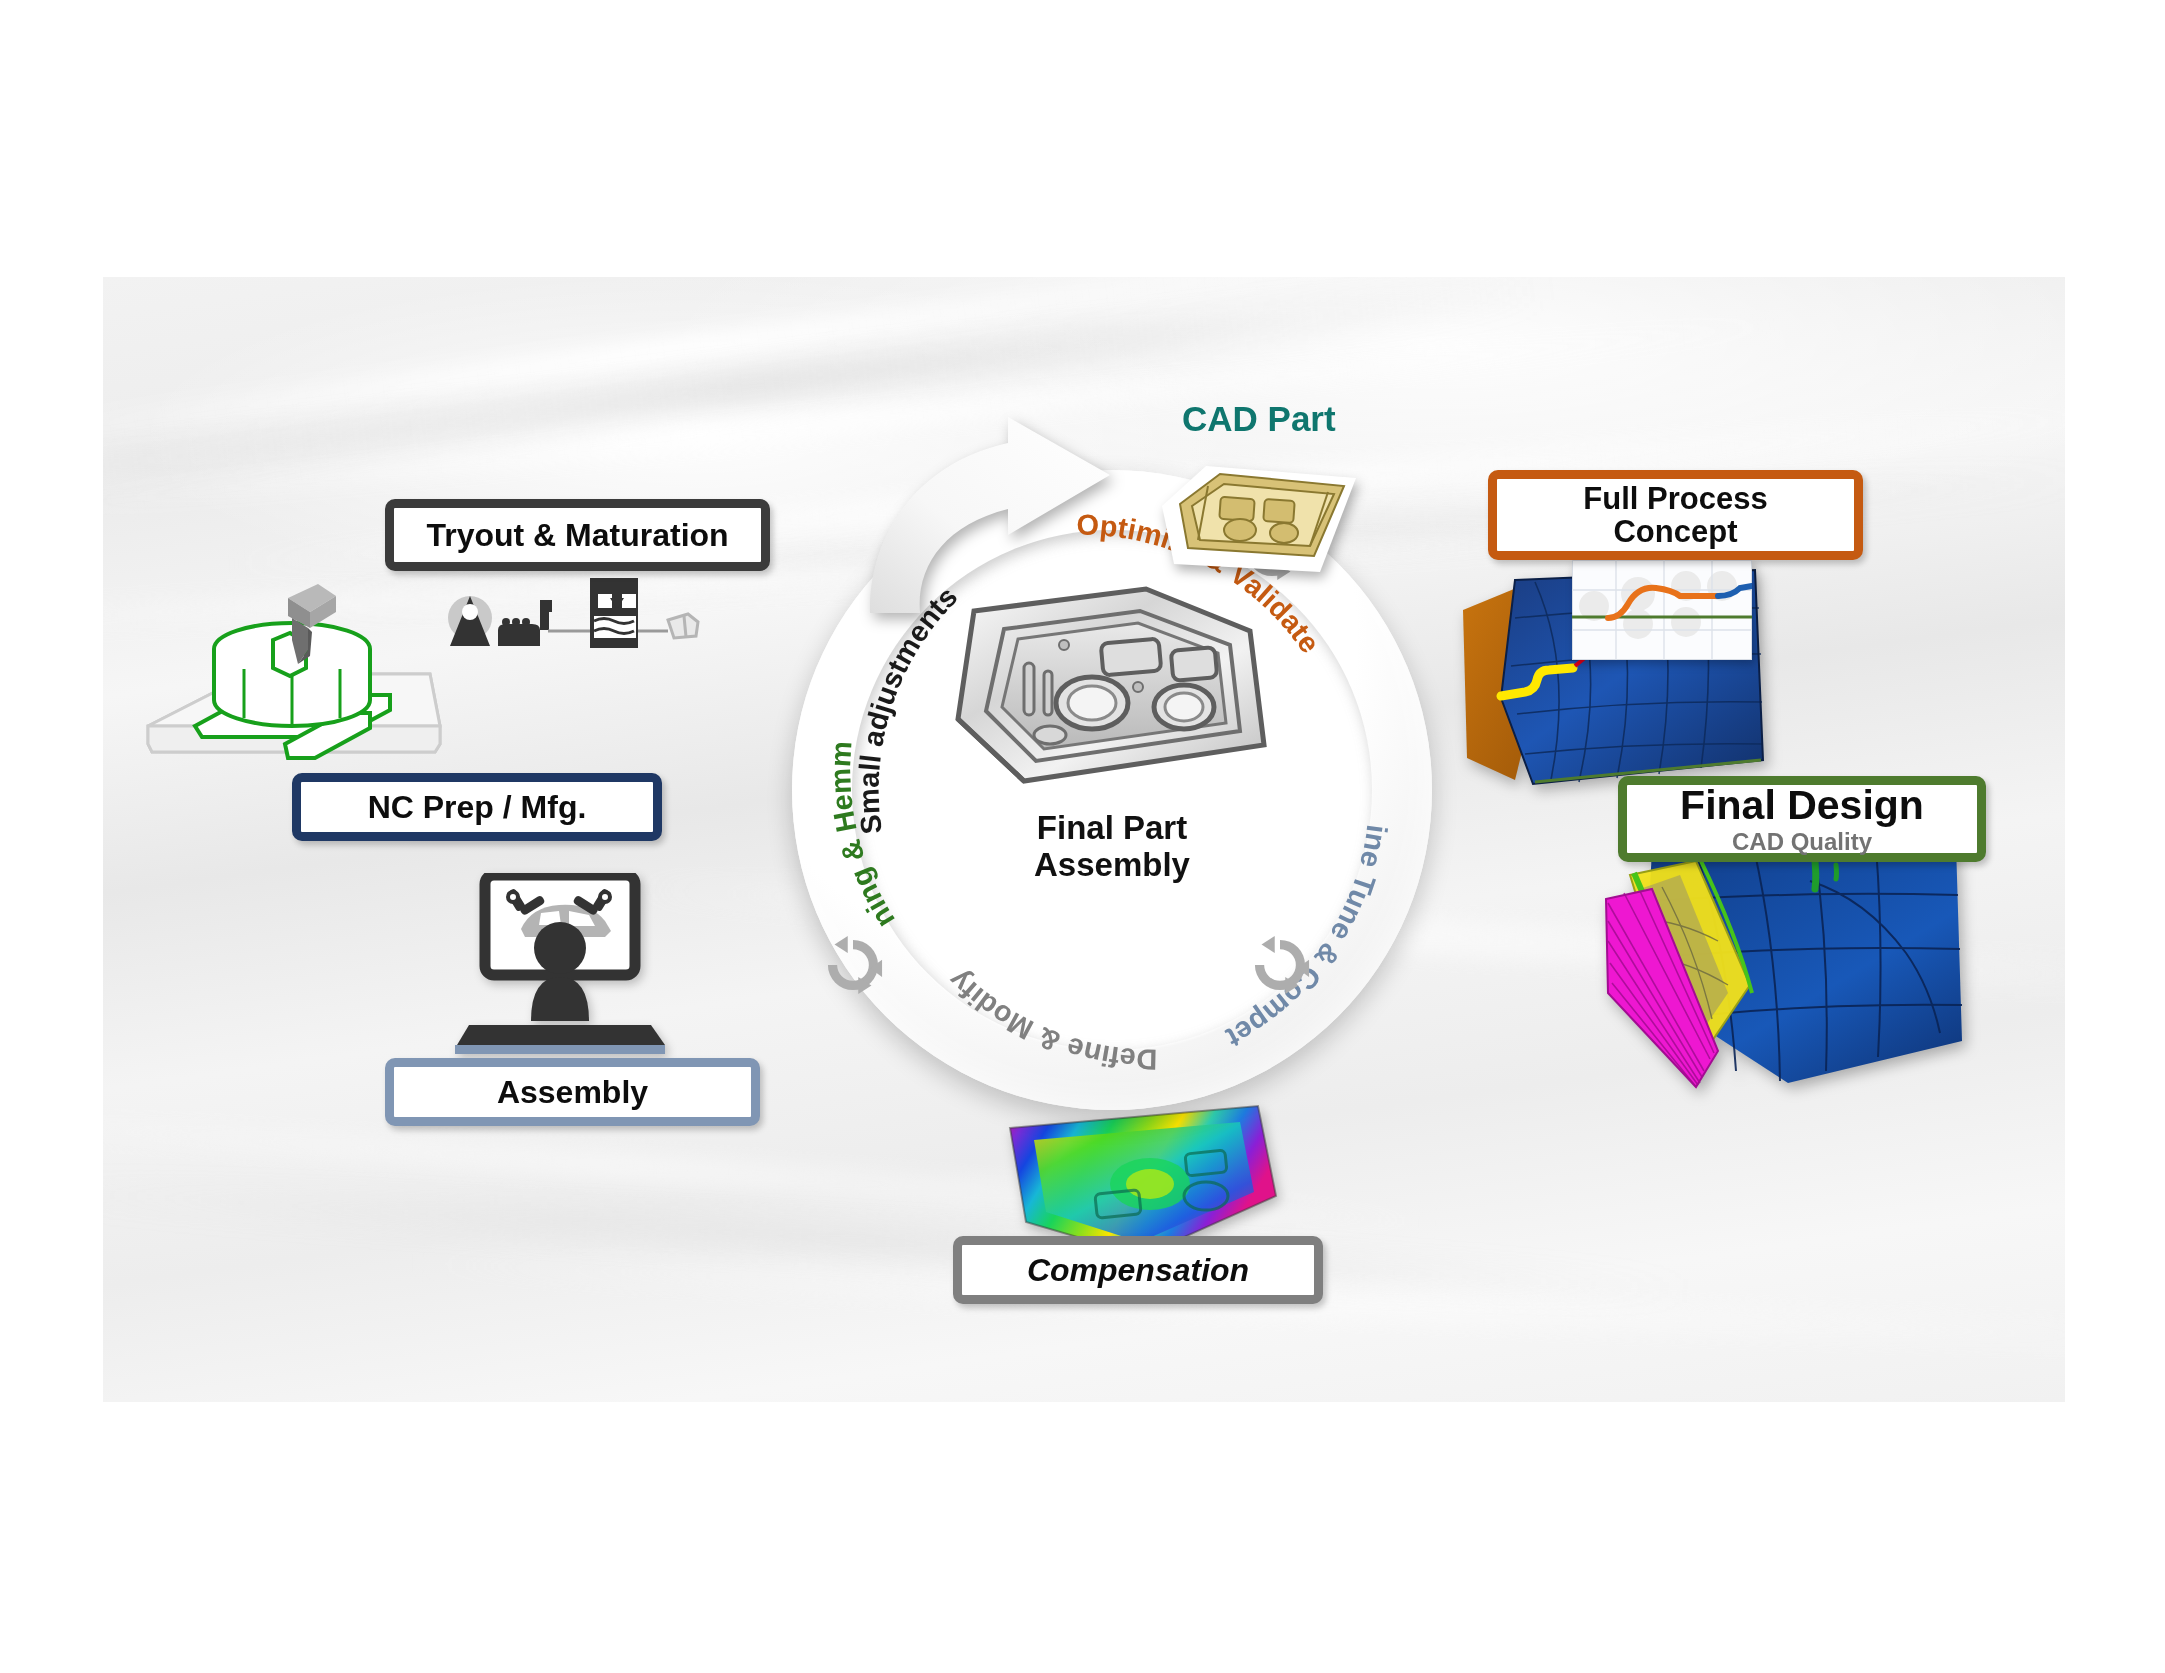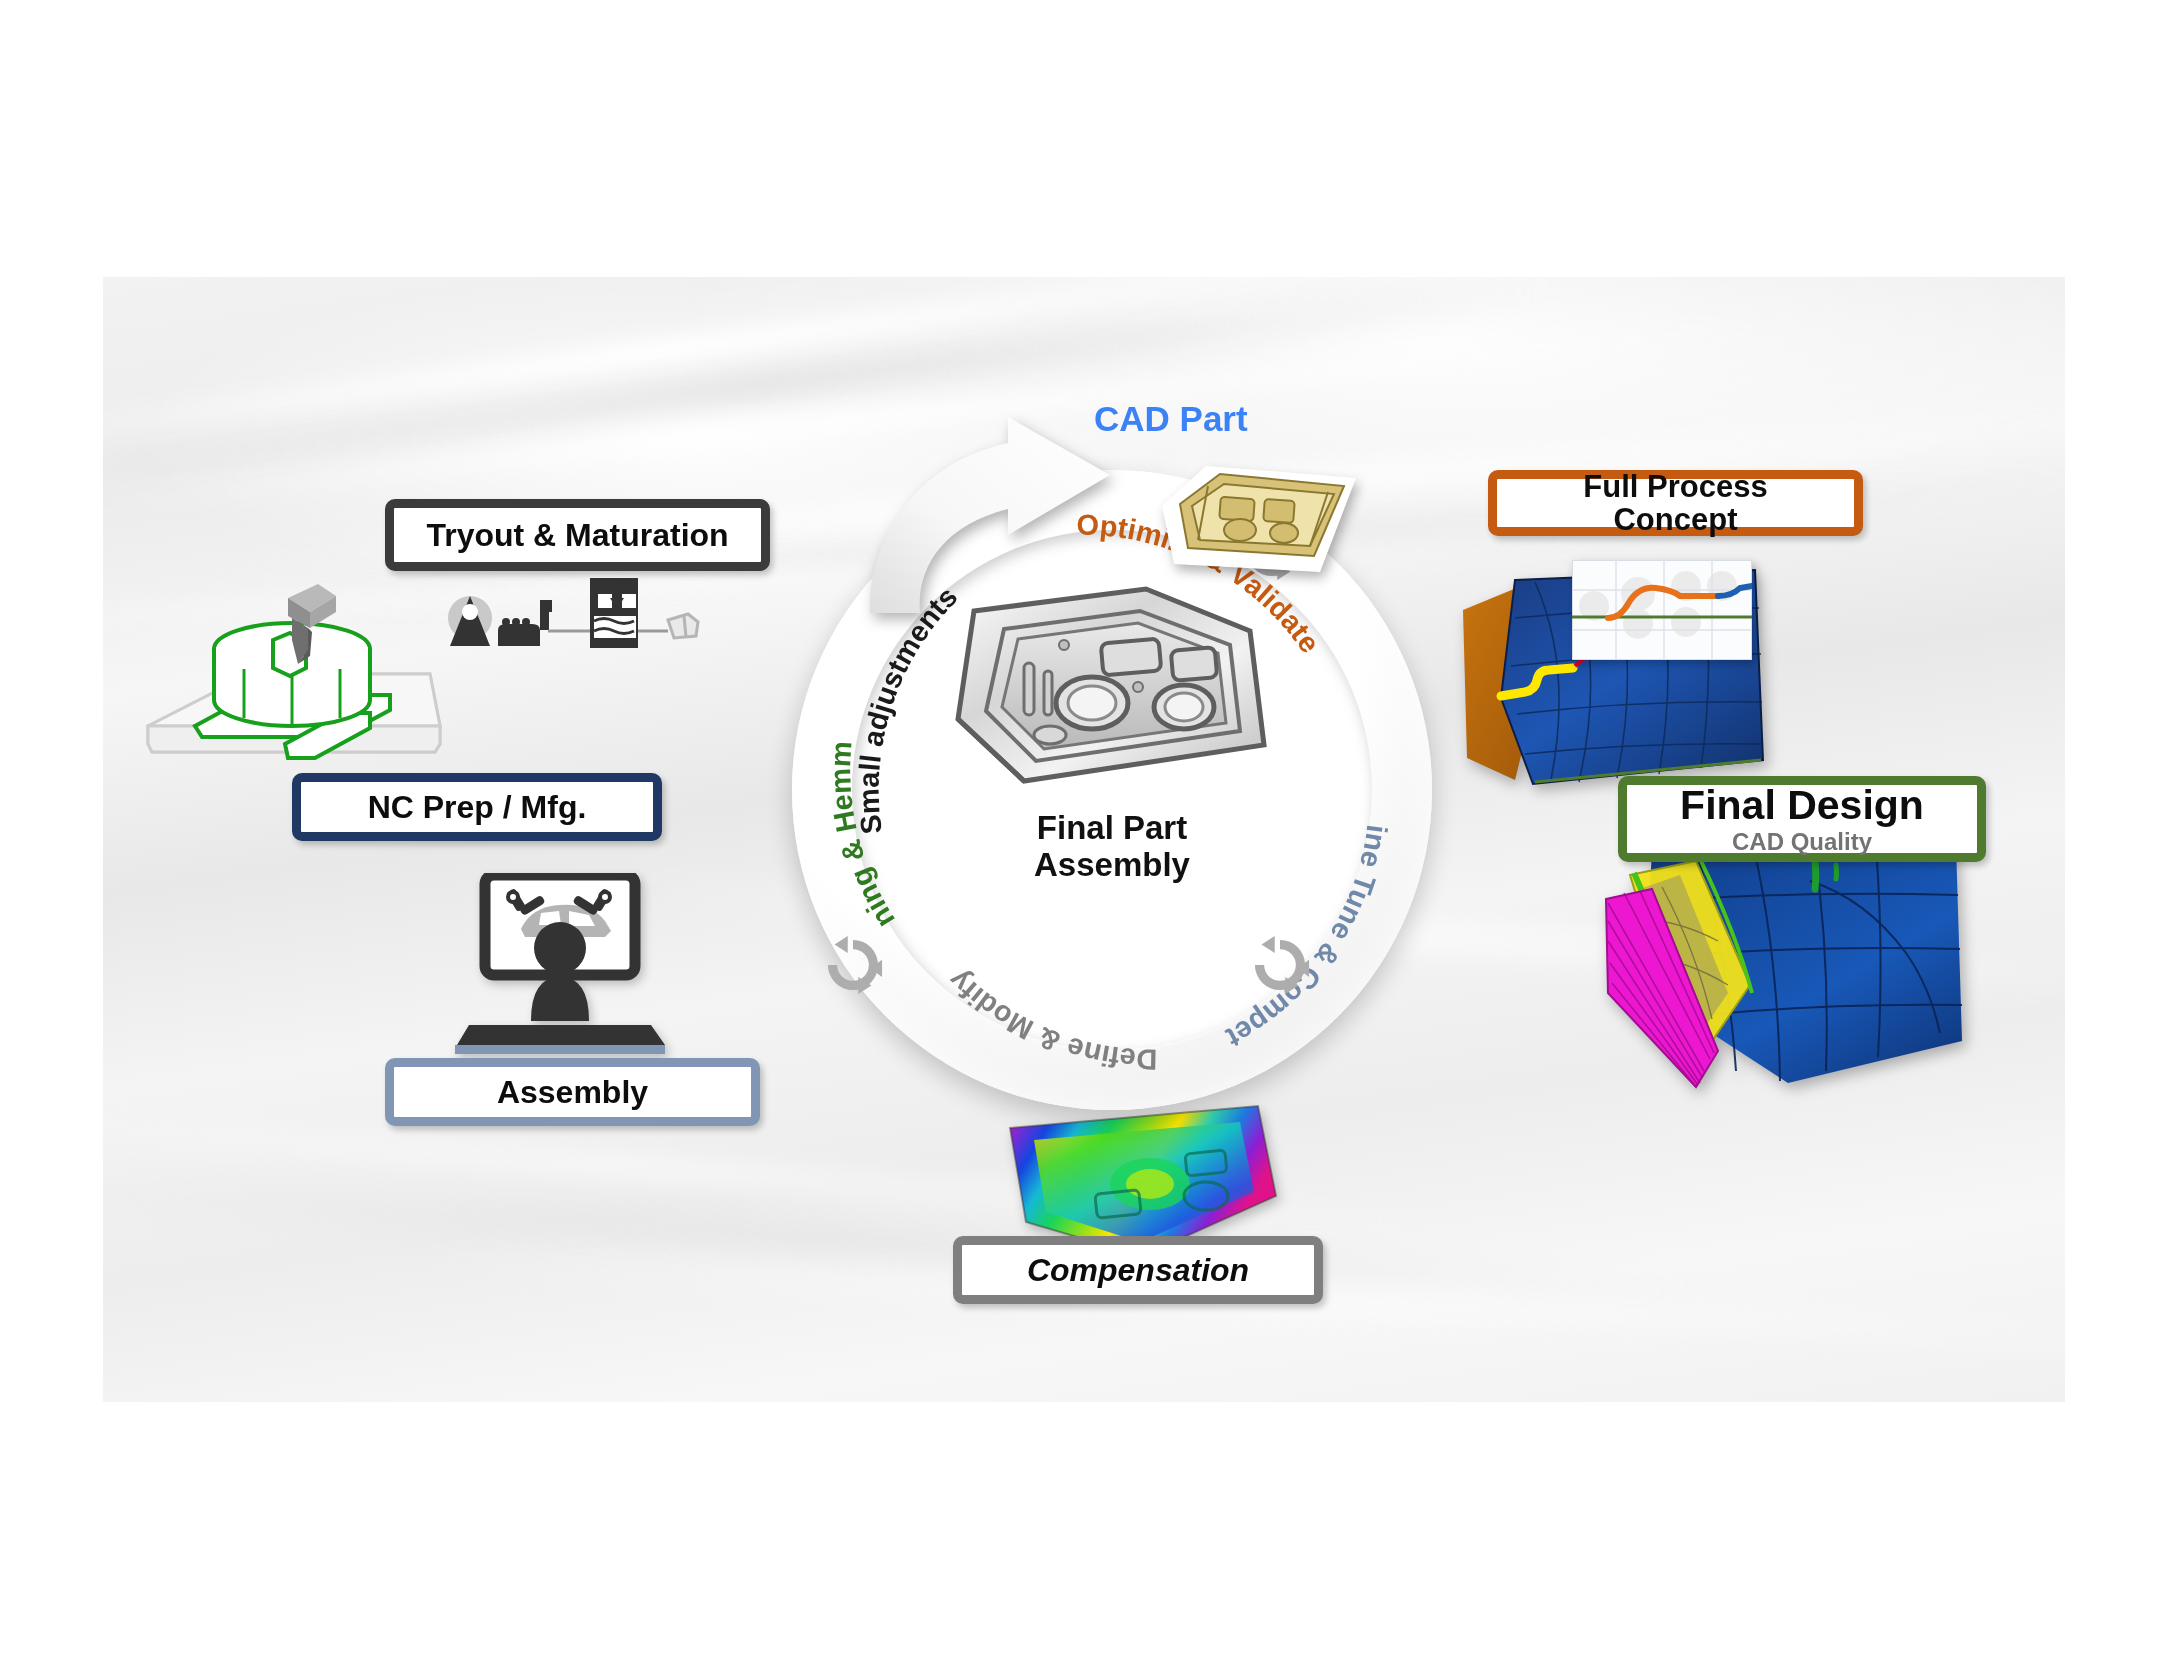--- a/index.html
+++ b/index.html
@@ -87,21 +87,21 @@
 
   #box-ncprep   { left: 292px;  top: 773px;  width: 370px; height: 68px;  border-width: 9px;  border-color: #1f3864; }
   #box-ncprep   .lb-main { font-size: 32px; text-align: right; }
 
   #box-assembly { left: 385px;  top: 1058px; width: 375px; height: 68px;  border-width: 9px;  border-color: #8096b4; }
   #box-assembly .lb-main { font-size: 32px; }
 
   #box-comp     { left: 953px;  top: 1236px; width: 370px; height: 68px;  border-width: 9px;  border-color: #7f7f7f; font-style: italic; }
   #box-comp     .lb-main { font-size: 32px; }
 
-  #box-fullproc { left: 1488px; top: 470px;  width: 375px; height: 66px;  border-width: 9px;  border-color: #C55A11; }
+  #box-fullproc { left: 1488px; top: 470px;  width: 375px; height: 90px;  border-width: 9px;  border-color: #C55A11; }
   #box-fullproc .lb-main { font-size: 31px; }
 
   #box-finaldes { left: 1618px; top: 776px;  width: 368px; height: 86px;  border-width: 9px;  border-color: #4E7B2E; }
   #box-finaldes .lb-main { font-size: 41px; }
   #box-finaldes .lb-sub  { font-size: 24px; margin-top: 1px; }
 
   
   #cycle {
     position: absolute;
     left: 792px;
@@ -157,22 +157,22 @@
     position: absolute;
     left: 858px; top: 417px;
     width: 330px; height: 200px;
     z-index: 22;
     filter: drop-shadow(4px 6px 7px rgba(0,0,0,0.30));
   }
 
   
   #cadpart-label {
     position: absolute;
-    left: 1094px; top: 399px;
-    font-size: 35px; font-weight: bold; color: #3b82f6;
+    left: 1182px; top: 399px;
+    font-size: 35px; font-weight: bold; color: #0f766e;
     z-index: 45;
   }
   #cadpart-img {
     position: absolute;
     left: 1158px; top: 460px;
     width: 210px; height: 120px;
     z-index: 30;
     filter: drop-shadow(3px 6px 6px rgba(0,0,0,0.30));
   }
 

